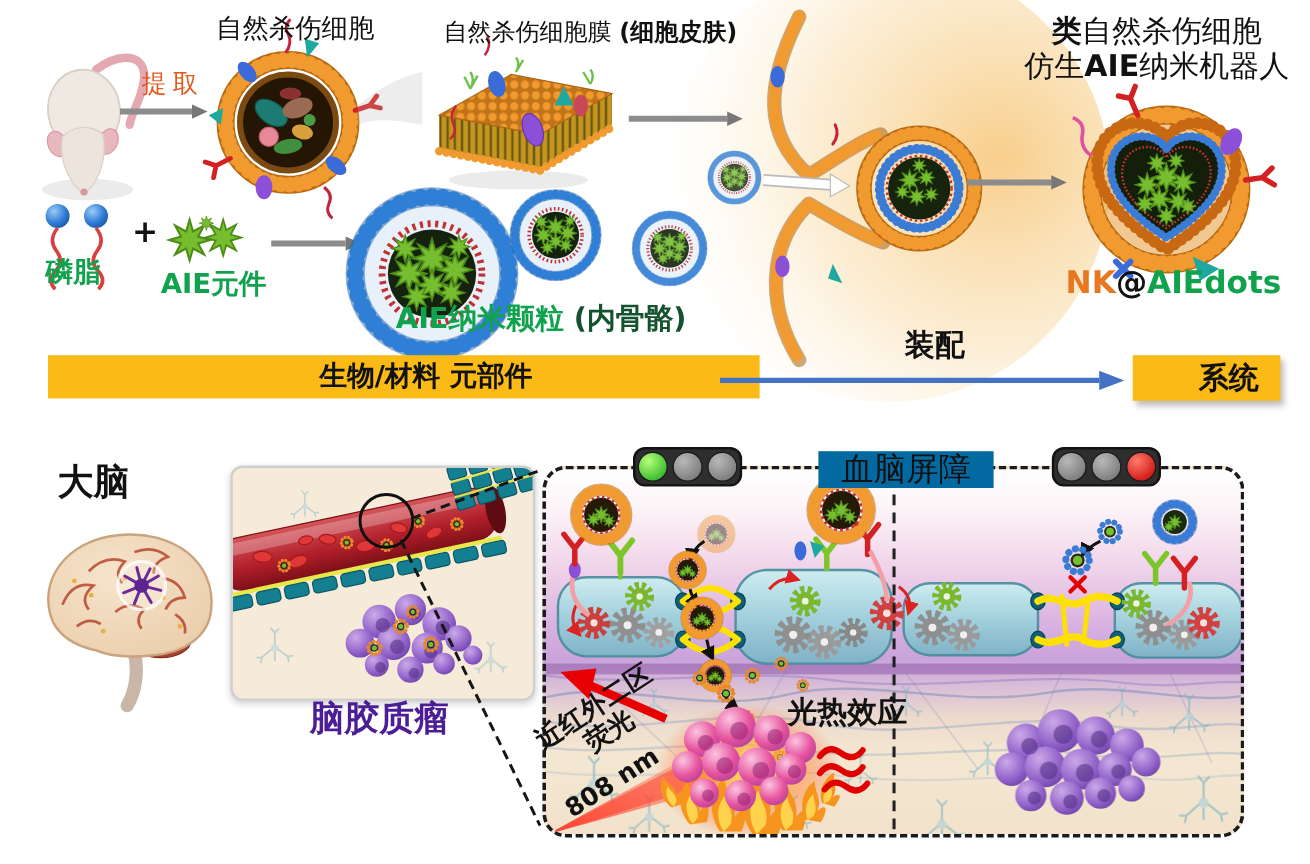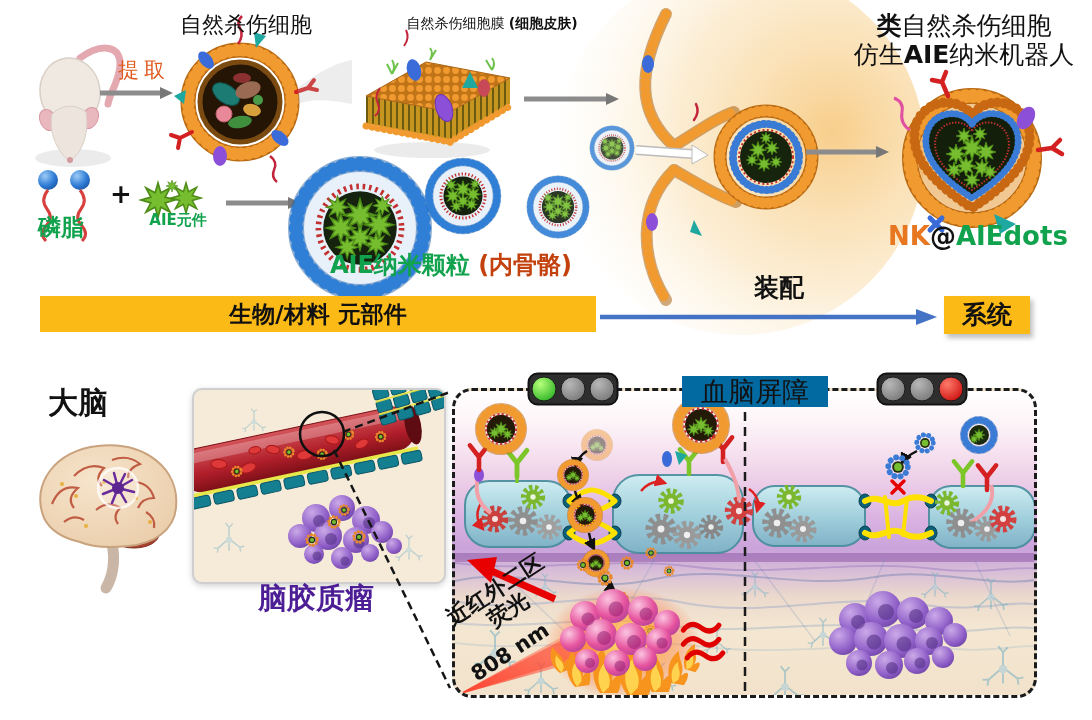--- a/index.html
+++ b/index.html
@@ -6,21 +6,21 @@
   .stage{position:relative;width:1092px;height:720px;background:#fff;overflow:hidden;
          font-family:"DejaVu Sans","Liberation Sans",sans-serif;color:#111;}
   .abs{position:absolute;}
   .lbl{position:absolute;white-space:nowrap;line-height:1.15;}
   .ctr{text-align:center;}
   .b{font-weight:700;}
   .m{font-weight:400;}
   .green{color:#11A24D;}
   .orange{color:#E87722;}
   .purple{color:#4c1d95;}
-  .bar{position:absolute;background:#FBBA16;font-weight:700;text-align:center;}
+  .bar{position:absolute;background:#FBBA16;font-weight:700;text-align:center;padding-left:37px;}
   .panel{position:absolute;left:452px;top:388px;width:585px;height:310px;
          border:3px dashed #1b1b1b;border-radius:20px;box-sizing:border-box;overflow:hidden;
          background:linear-gradient(180deg,#ffffff 0%,#fdf6f9 9%,#f8e6f1 18%,#eccde7 30%,
                     #dab3e1 42%,#c9a3da 52%,#d7bcd8 59%,#ecdacc 68%,#f4e7d2 78%,#f2e2cb 100%);}
   .inset{position:absolute;left:192px;top:388px;width:250px;height:192px;background:#f6ebd9;
          border:2px solid #cfcfcf;border-radius:10px;box-shadow:0 2px 6px rgba(0,0,0,.18);overflow:hidden;}
   svg{display:block;}
   .nirblock{position:absolute;left:428px;top:576px;width:148px;transform:rotate(-33deg);
             transform-origin:50% 50%;text-align:center;font-weight:700;font-size:22px;line-height:1.1;}
   .laser808{position:absolute;left:460px;top:640px;width:100px;transform:rotate(-33deg);
@@ -229,31 +229,31 @@
       <polygon points="288,197 301,203 288,209" fill="#777"></polygon>
     </g>
 
     <use href="#blueNP" transform="translate(360,228) scale(1.6)"></use>
     <use href="#blueNP" transform="translate(463,196) scale(0.85)"></use>
     <use href="#blueNP" transform="translate(558,207) scale(0.7)" opacity="0.9"></use>
     <use href="#blueNP" transform="translate(612,148) scale(0.5)" opacity="0.8"></use>
   </svg>
 
   <div class="lbl m ctr" style="left:168px;top:12px;width:156px;font-size:22px">自然杀伤细胞</div>
-  <div class="lbl ctr" style="left:336px;top:15px;width:312px;font-size:14px"><span class="m">自然杀伤细胞膜 </span><span class="b">(细胞皮肤)</span></div>
+  <div class="lbl ctr" style="left:336px;top:15px;width:312px;font-size:20px"><span class="m">自然杀伤细胞膜 </span><span class="b">(细胞皮肤)</span></div>
   <div class="lbl m ctr" style="left:106px;top:58px;width:76px;font-size:21px;letter-spacing:5px;color:#E05A1F">提取</div>
   <div class="lbl ctr" style="left:840px;top:12px;width:248px;font-size:25px">
     <div><span class="b">类</span><span class="m">自然杀伤细胞</span></div>
     <div><span class="m">仿生</span><span class="b">AIE</span><span class="m">纳米机器人</span></div>
   </div>
   <div class="lbl b ctr" style="left:888px;top:222px;width:170px;font-size:26px"><span class="orange">NK</span><span style="color:#111">@</span><span class="green">AIEdots</span></div>
   <div class="lbl b ctr green" style="left:26px;top:214px;width:70px;font-size:23px">磷脂</div>
   <div class="lbl b ctr" style="left:106px;top:180px;width:30px;font-size:26px">+</div>
-  <div class="lbl b ctr green" style="left:124px;top:212px;width:108px;font-size:15px">AIE元件</div>
-  <div class="lbl b ctr" style="left:320px;top:252px;width:262px;font-size:24px"><span class="green">AIE纳米颗粒</span><span style="color:#c2410c"> (内骨骼)</span></div>
+  <div class="lbl b ctr green" style="left:124px;top:224px;width:108px;font-size:23px">AIE元件</div>
+  <div class="lbl b ctr" style="left:320px;top:252px;width:262px;font-size:24px"><span class="green">AIE纳米颗粒</span><span style="color:#14532d"> (内骨骼)</span></div>
 
   <div class="bar" style="left:40px;top:296px;width:556px;height:36px;font-size:23px;line-height:36px">生物/材料 元部件</div>
   <div class="lbl b ctr" style="left:736px;top:274px;width:86px;font-size:25px">装配</div>
   <svg class="abs" style="left:598px;top:306px" width="340" height="22" viewBox="0 0 340 22">
     <line x1="2" y1="11" x2="318" y2="11" stroke="#4472C4" stroke-width="4.5"></line>
     <polygon points="318,3 339,11 318,19" fill="#4472C4"></polygon>
   </svg>
   <div class="bar" style="left:944px;top:296px;width:86px;height:38px;font-size:25px;line-height:38px;box-shadow:3px 4px 5px rgba(0,0,0,0.25)">系统</div>
 
   <div class="lbl b" style="left:48px;top:386px;width:110px;font-size:30px">大脑</div>
@@ -704,20 +704,21 @@
       <line x1="290" y1="6" x2="290" y2="302" stroke="#1b1b1b" stroke-width="2.5" stroke-dasharray="9 6"></line>
     </svg>
   </div>
 
   <div class="lbl m ctr" style="left:682px;top:376px;width:146px;font-size:27px;background:#0369a1;z-index:5">血脑屏障</div>
   <div class="nirblock" style="z-index:5">
     <div>近红外二区</div>
     <div>荧光</div>
   </div>
   <div class="laser808" style="z-index:5">808 nm</div>
+  <div class="lbl b ctr" style="left:646px;top:580px;width:120px;font-size:25px;z-index:5">光热效应</div>
 
   <svg class="abs" style="left:527px;top:372px;z-index:6" width="92" height="34" viewBox="0 0 92 34">
     <defs>
       <radialGradient id="gLit" cx="0.35" cy="0.3" r="0.9">
           <stop offset="0" stop-color="#B6FF7A"></stop>
           <stop offset="1" stop-color="#18A818"></stop>
         </radialGradient>
       <radialGradient id="unlit" cx="0.35" cy="0.3" r="0.9">
           <stop offset="0" stop-color="#B8B8B8"></stop>
           <stop offset="1" stop-color="#6E6E6E"></stop>

